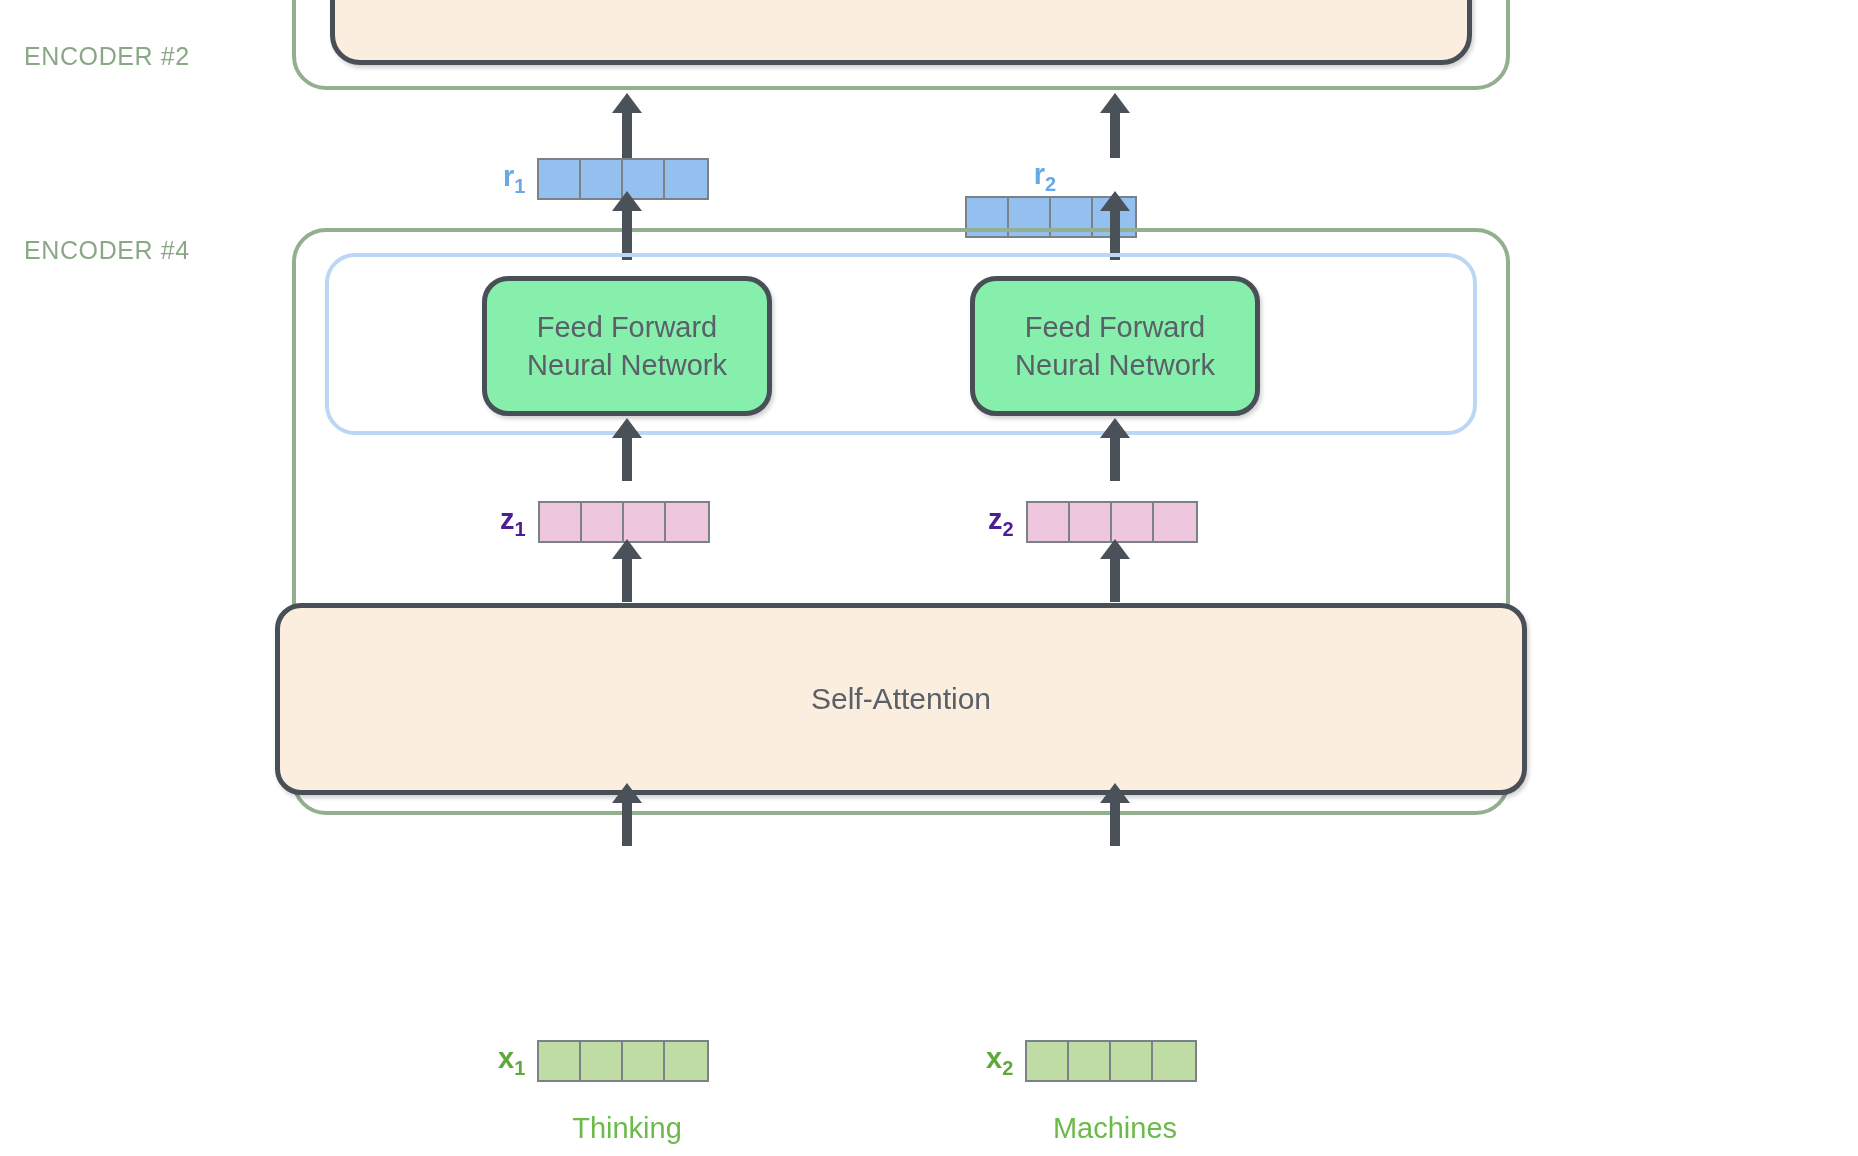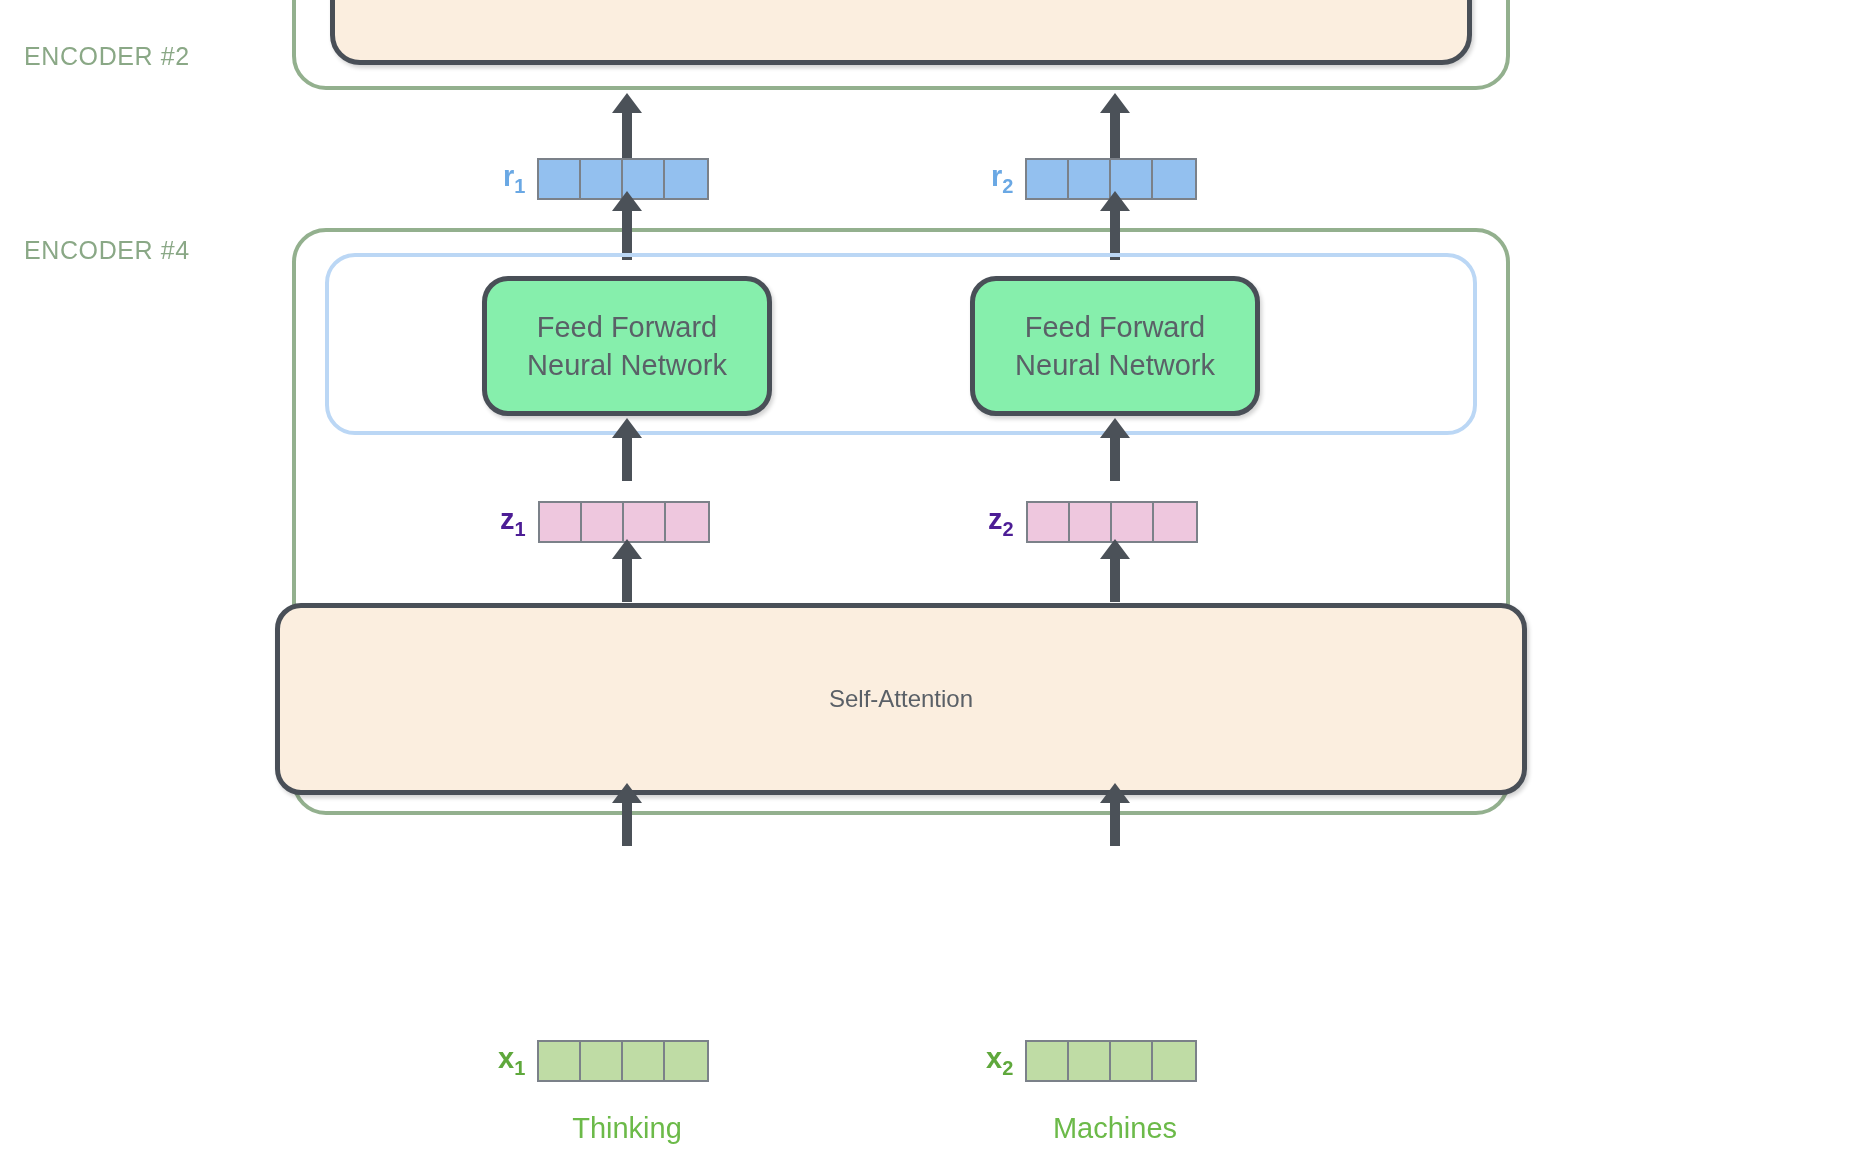--- a/index.html
+++ b/index.html
@@ -69,21 +69,21 @@
     line-height: 1.32;
     top: 276px;
   }
   #ffn-1 { left: 482px;  }
   #ffn-2 { left: 970px;  }
 
   
   #self-attention {
     left: 275px; top: 603px; width: 1252px; height: 192px;
     background: #fbeedf;
-    font-size: 24px;
+    font-size: 30px;
   }
 
   
   .arrow {
     position: absolute;
     width: 10px;
     background: #4b5158;
   }
   .arrow::after {
     content: "";
@@ -146,21 +146,21 @@
   <div class="vector-row blue" style="left:503px; top:158px;">
     <span class="vec-label">r<sub>1</sub></span>
     <div class="vector">
       <div class="cell"></div>
       <div class="cell"></div>
       <div class="cell"></div>
       <div class="cell"></div>
     </div>
   </div>
 
-  <div class="vector-row blue" style="left:991px; top:158px;">
+  <div class="vector-row blue" style="left:965px; top:158px;flex-direction:column;">
     <span class="vec-label">r<sub>2</sub></span>
     <div class="vector">
       <div class="cell"></div>
       <div class="cell"></div>
       <div class="cell"></div>
       <div class="cell"></div>
     </div>
   </div>
 
   <div class="encoder-label" id="enc1-label">ENCODER #4</div>

